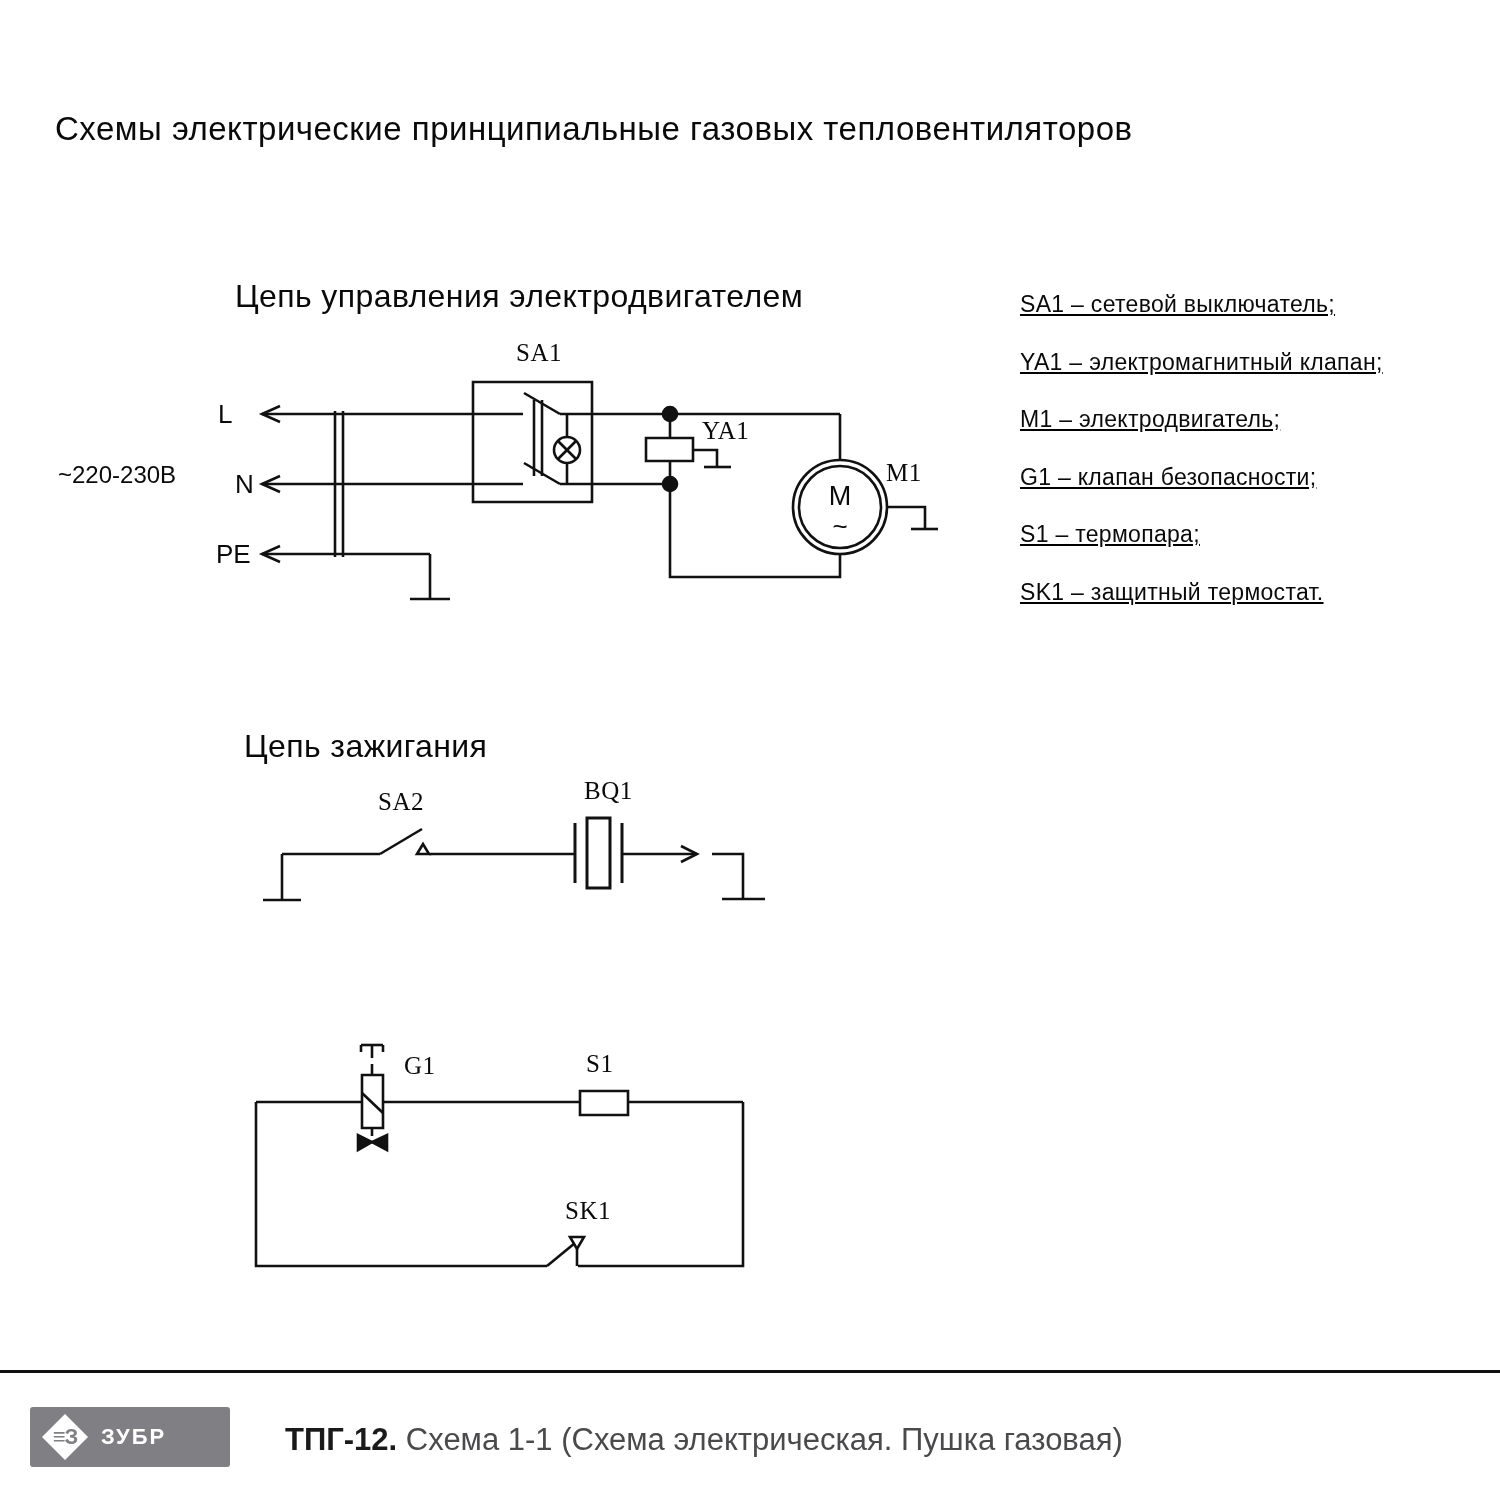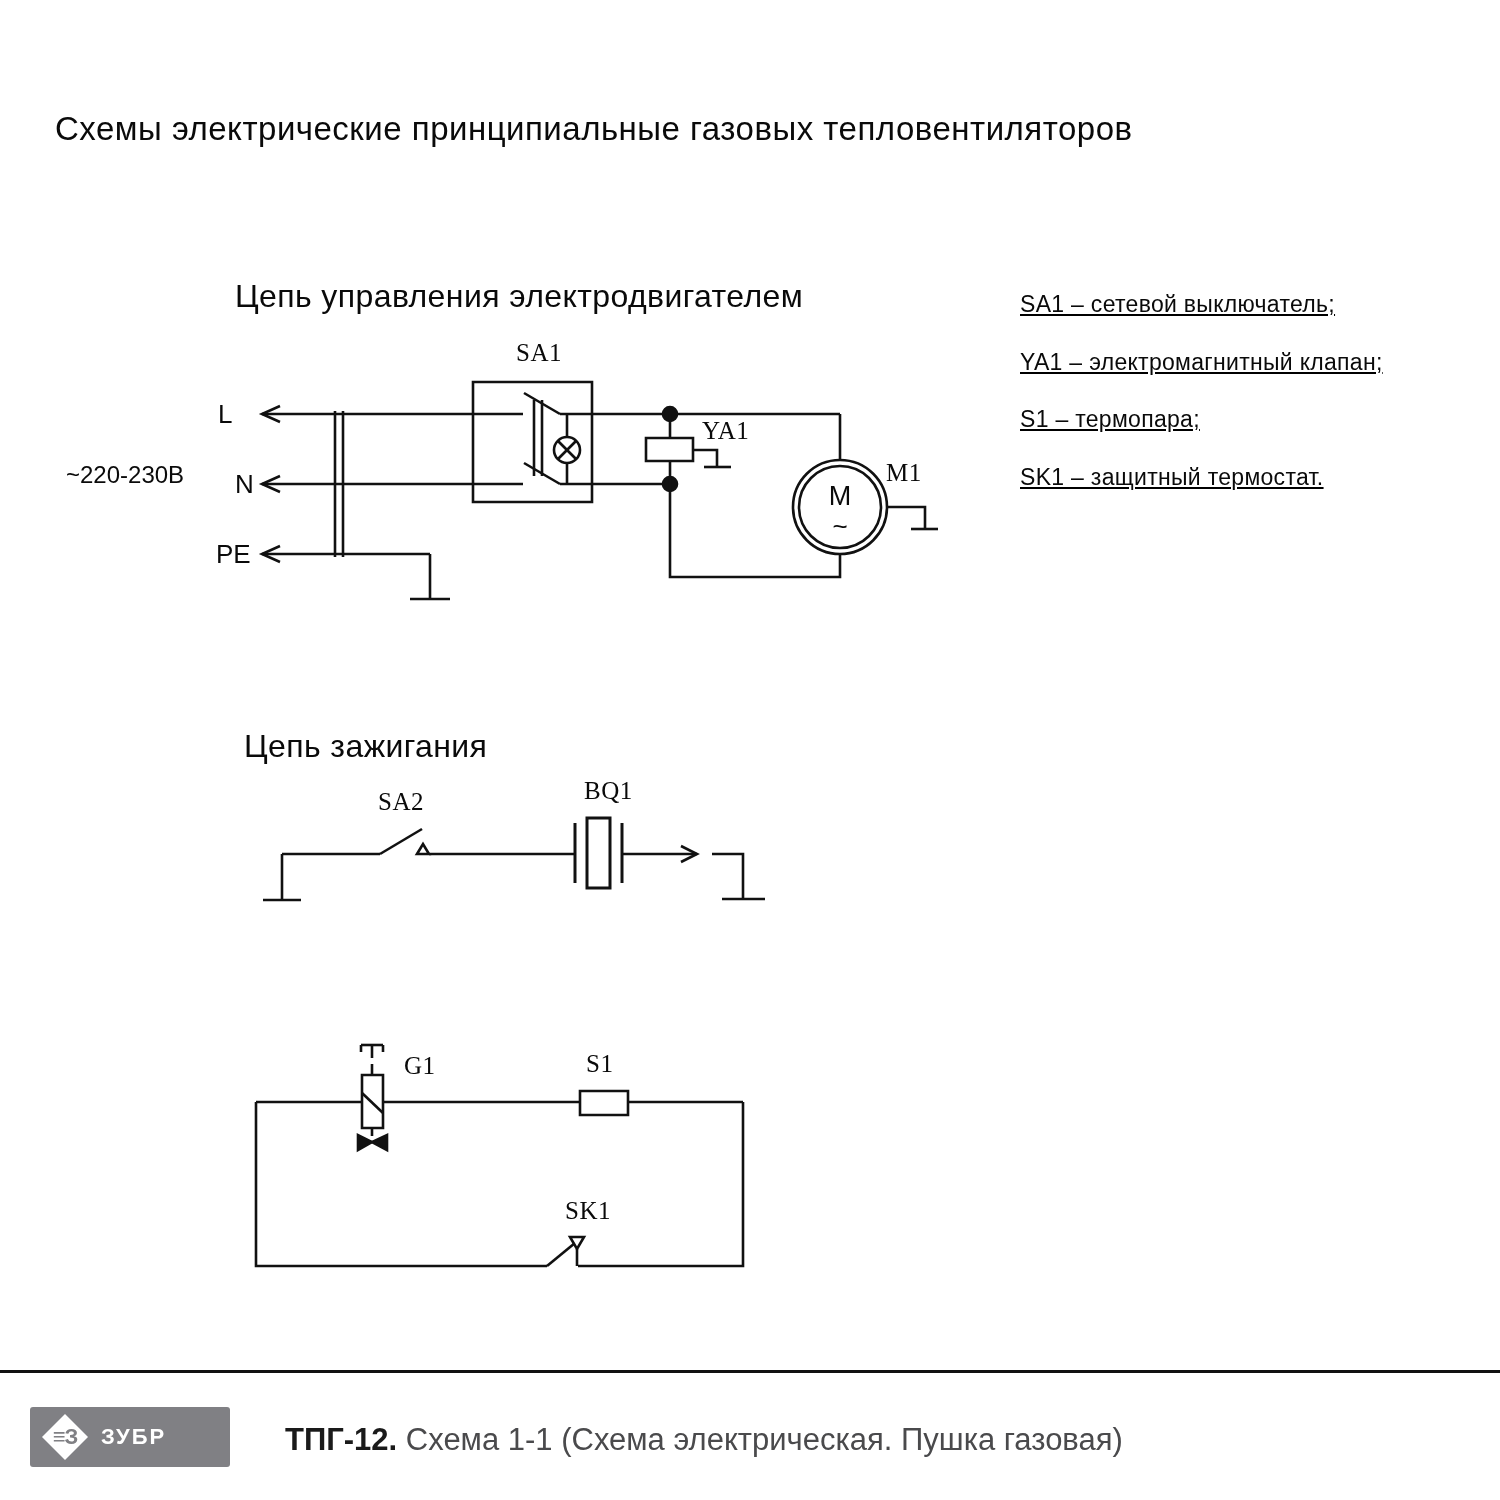--- a/index.html
+++ b/index.html
@@ -145,41 +145,43 @@
         <path d="M547,1266 L575,1243"></path>
         <path d="M570,1237 H584 L577,1249 Z" fill="#fff"></path>
         <path d="M577,1249 V1266"></path>
       </g>
     </g>
   </svg>
 
   <div class="lbl main-title">Схемы электрические принципиальные газовых тепловентиляторов</div>
 
   <div class="lbl sec-title" style="left:235px;top:280px">Цепь управления электродвигателем</div>
-  <div class="lbl term" style="left:66px;top:463px;font-size:24px">~220-230В</div>
+  <div class="lbl term" style="left:58px;top:463px;font-size:24px">~220-230В</div>
   <div class="lbl term" style="left:218px;top:401px">L</div>
   <div class="lbl term" style="left:235px;top:471px">N</div>
   <div class="lbl term" style="left:216px;top:541px">PE</div>
   <div class="lbl comp" style="left:516px;top:340px">SA1</div>
   <div class="lbl comp" style="left:702px;top:418px">YA1</div>
   <div class="lbl comp" style="left:886px;top:460px">M1</div>
   <div class="lbl" style="left:840px;top:483px;font-size:27px;transform:translateX(-50%)">M</div>
   <div class="lbl" style="left:840px;top:513px;font-size:26px;transform:translateX(-50%)">~</div>
 
   <div class="lbl sec-title" style="left:244px;top:730px">Цепь зажигания</div>
   <div class="lbl comp" style="left:378px;top:789px">SA2</div>
   <div class="lbl comp" style="left:584px;top:778px">BQ1</div>
 
   <div class="lbl comp" style="left:404px;top:1053px">G1</div>
   <div class="lbl comp" style="left:586px;top:1051px">S1</div>
   <div class="lbl comp" style="left:565px;top:1198px">SK1</div>
 
   <div class="legend">
     <div class="legend-row">SA1 – сетевой выключатель;</div>
     <div class="legend-row">YA1 – электромагнитный клапан;</div>
+    <div class="legend-row">M1 – электродвигатель;</div>
+    <div class="legend-row">G1 – клапан безопасности;</div>
     <div class="legend-row">S1 – термопара;</div>
     <div class="legend-row">SK1 – защитный термостат.</div>
   </div>
 
   <div class="sep"></div>
   <div class="logo-box">
     <div class="logo-diamond">
       <span class="logo-glyph">≡З</span>
     </div>
     <span class="logo-text">ЗУБР</span>

